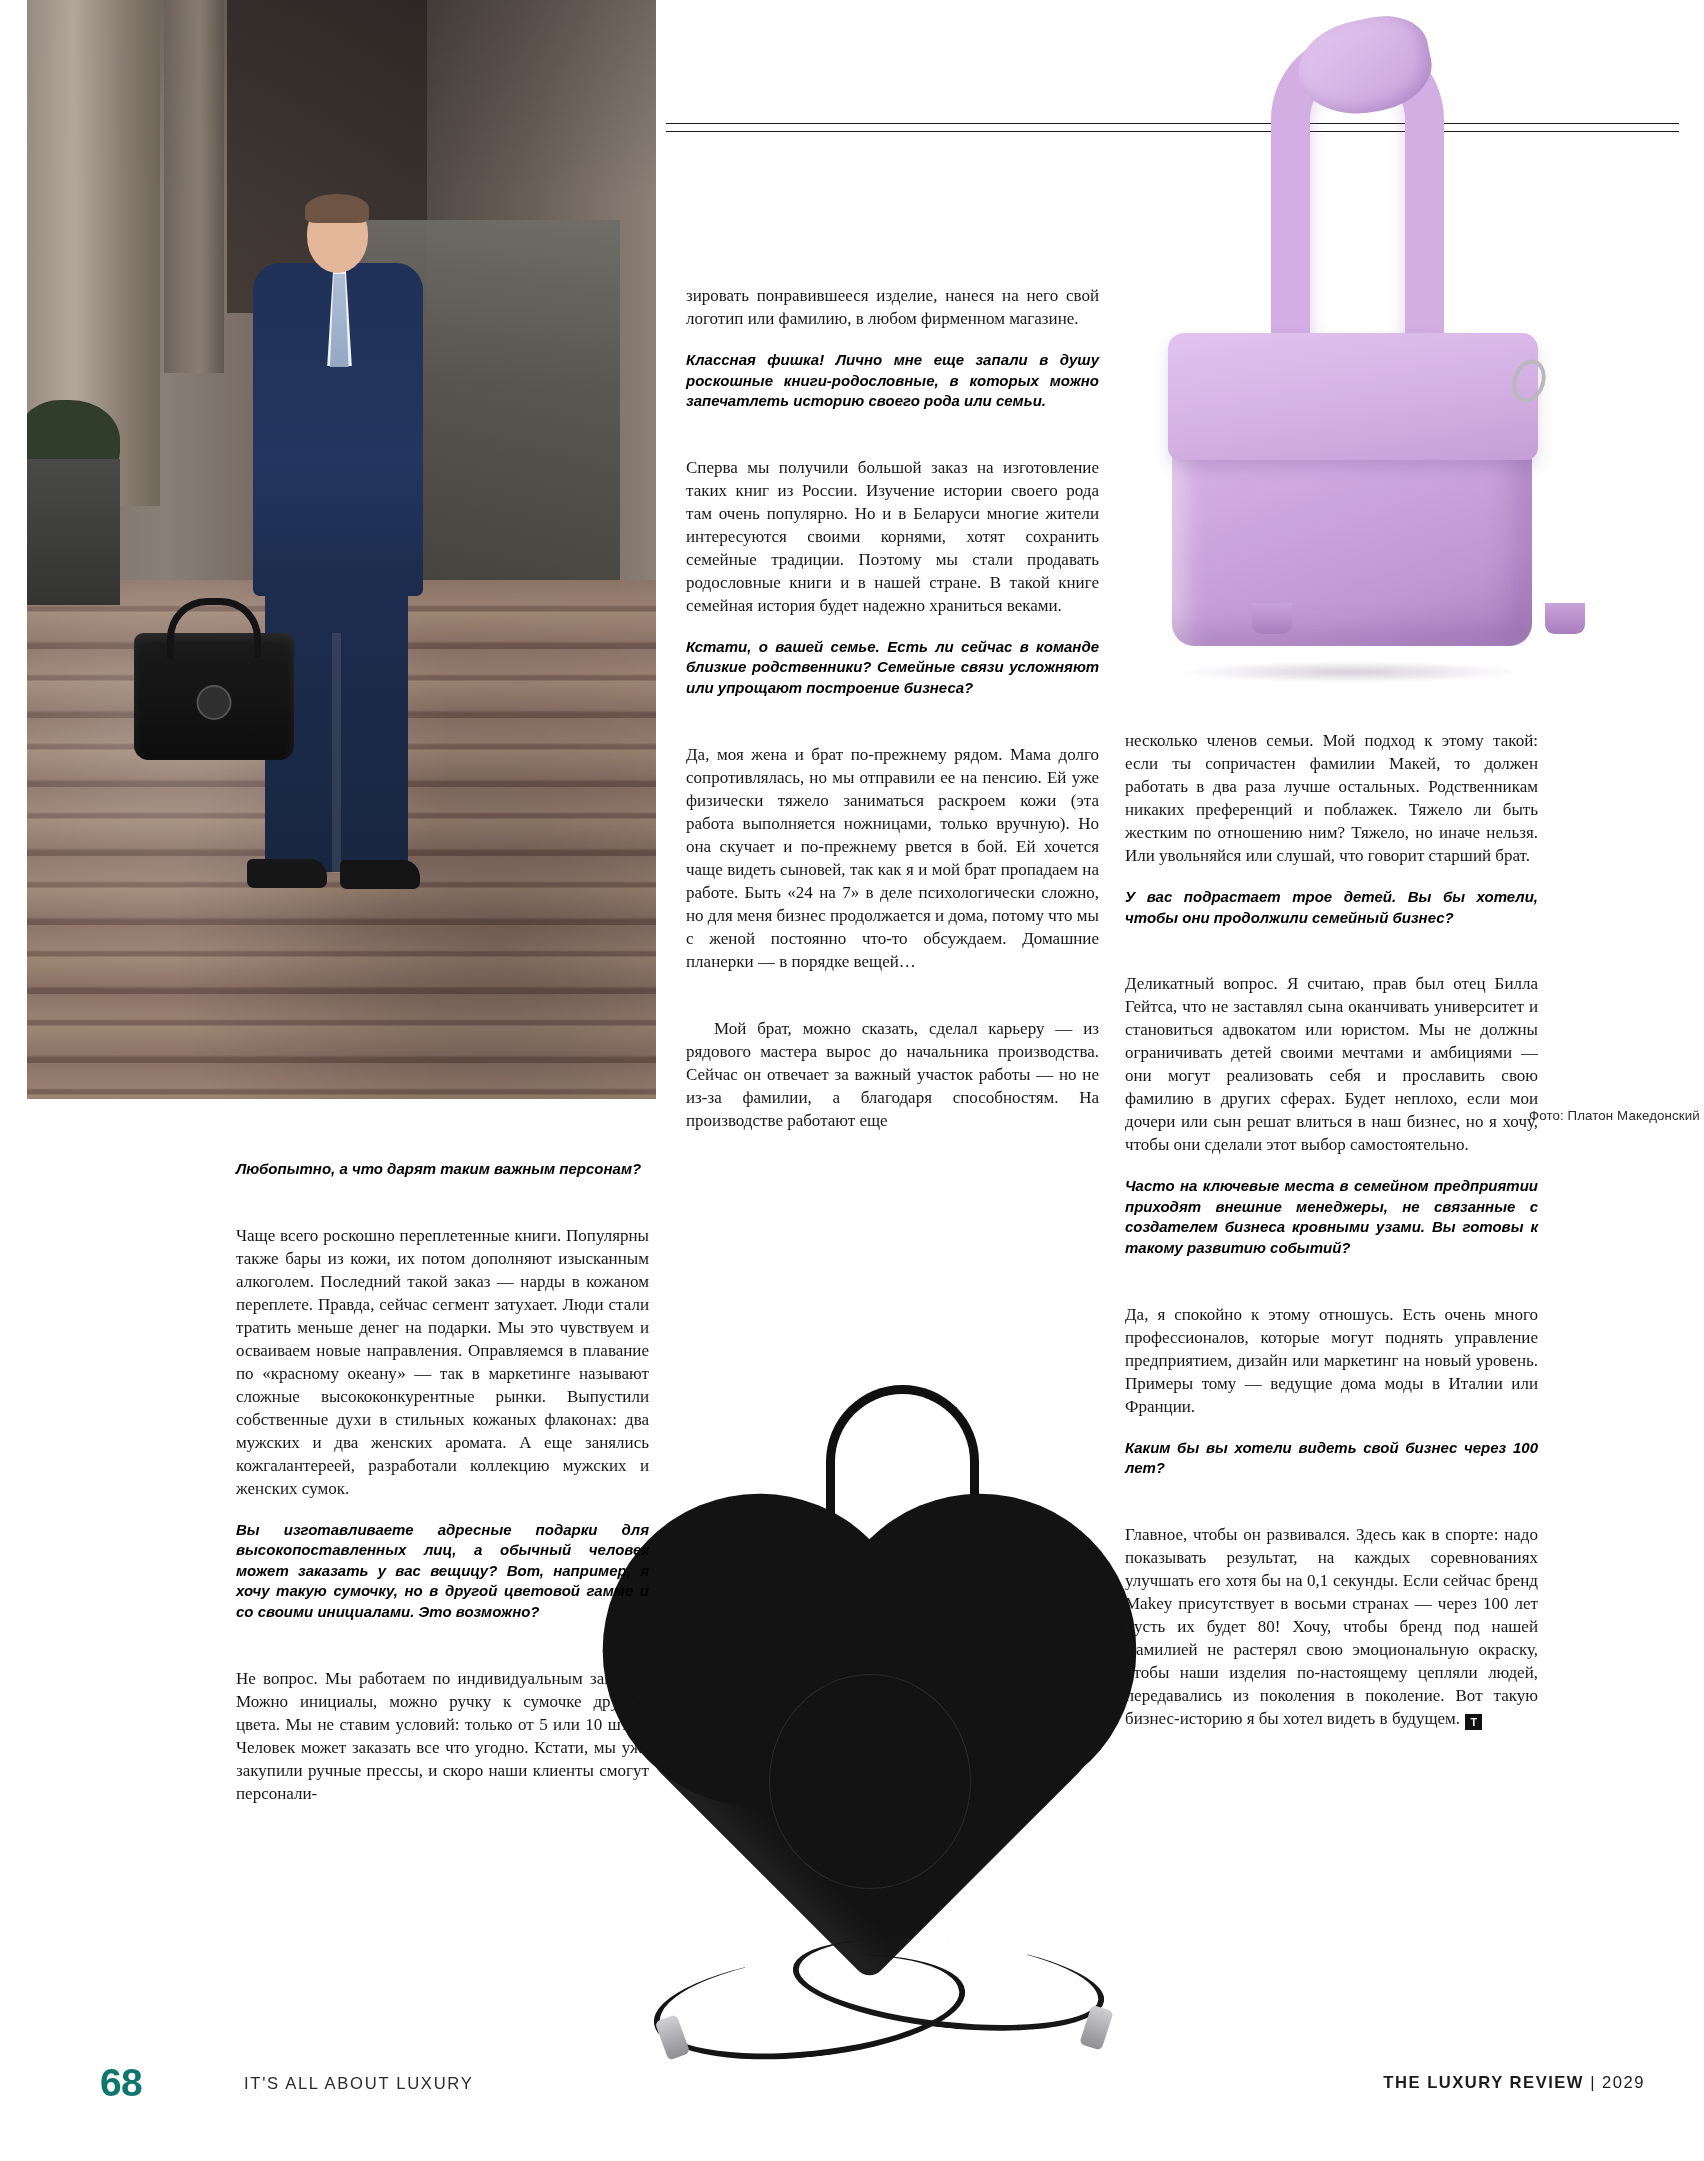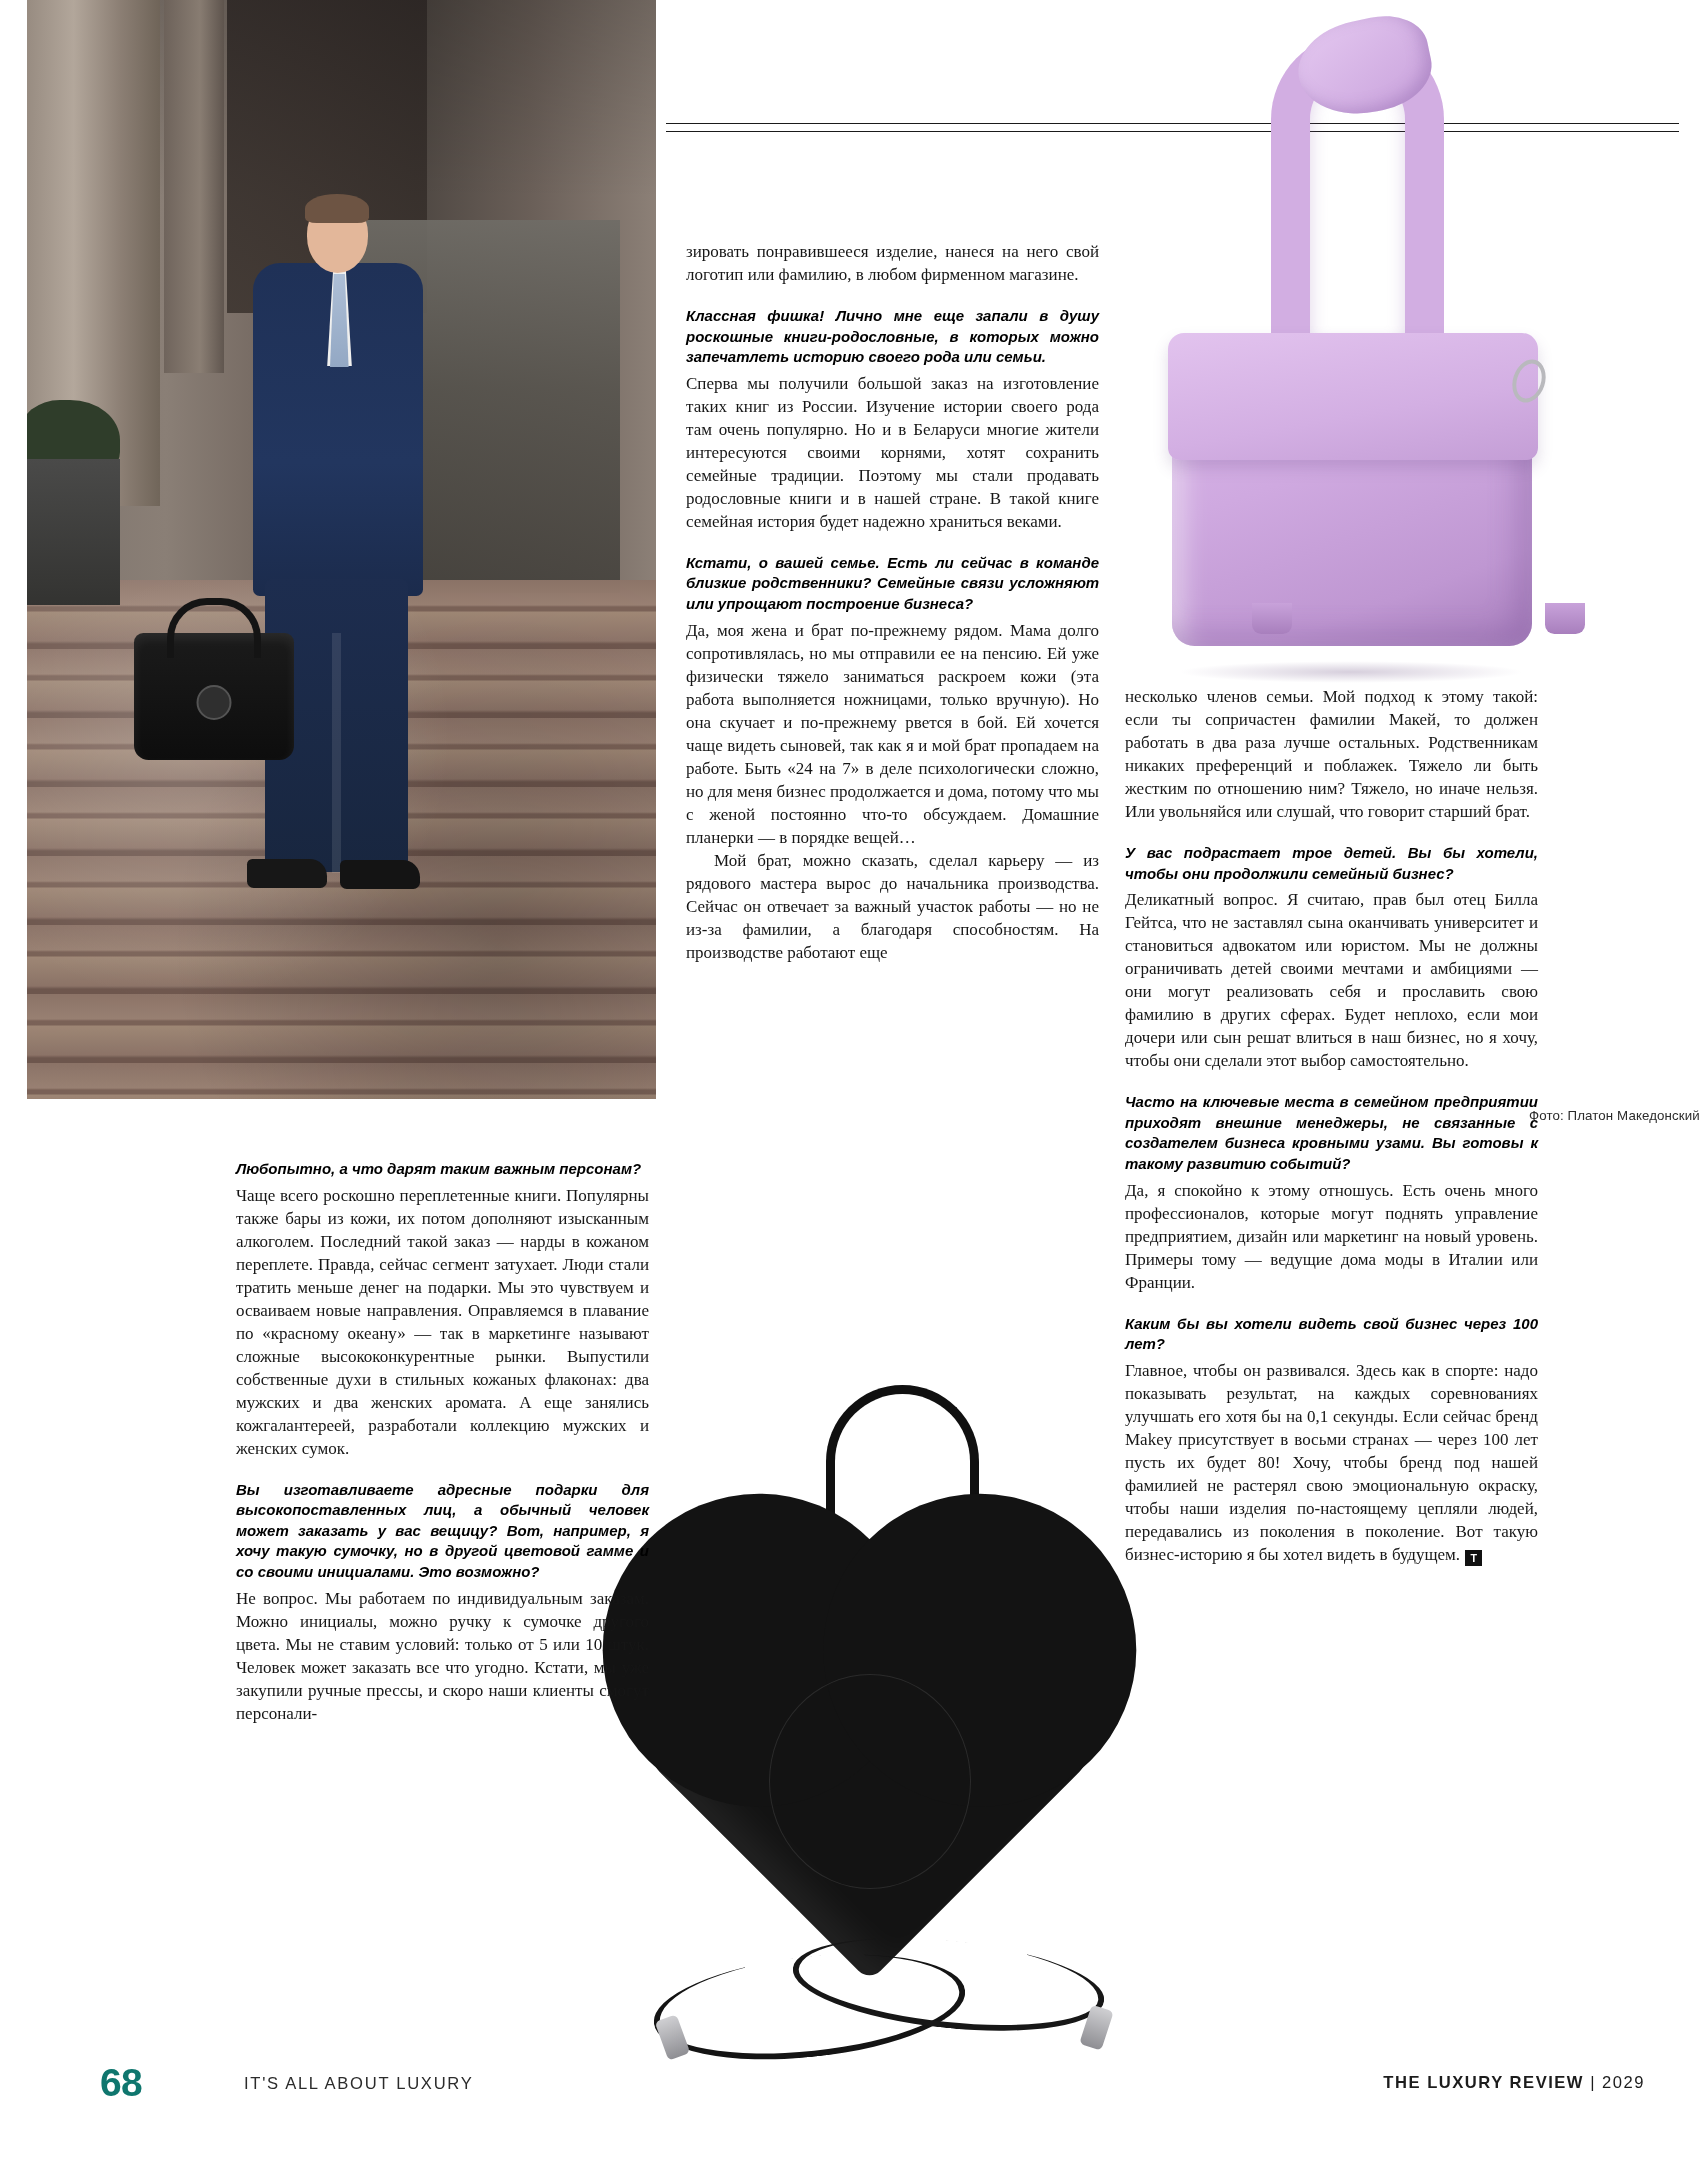--- a/index.html
+++ b/index.html
@@ -233,21 +233,21 @@
     left: 236px;
     top: 1159px;
     width: 413px;
   }
   .col-right {
     left: 1125px;
     top: 685px;
     width: 413px;
   }
   p { margin: 0 0 0 0; text-indent: 0; }
-  .para { margin-bottom: 0px; }
+  .para { margin-bottom: 0px; margin-top: 44px; }
   .q {
     font-family: "Liberation Sans", sans-serif;
     font-weight: bold;
     font-style: italic;
     font-size: 15px;
     line-height: 20.6px;
     text-align: justify;
     margin: 0 0 4px 0;
     color: #000;
   }

